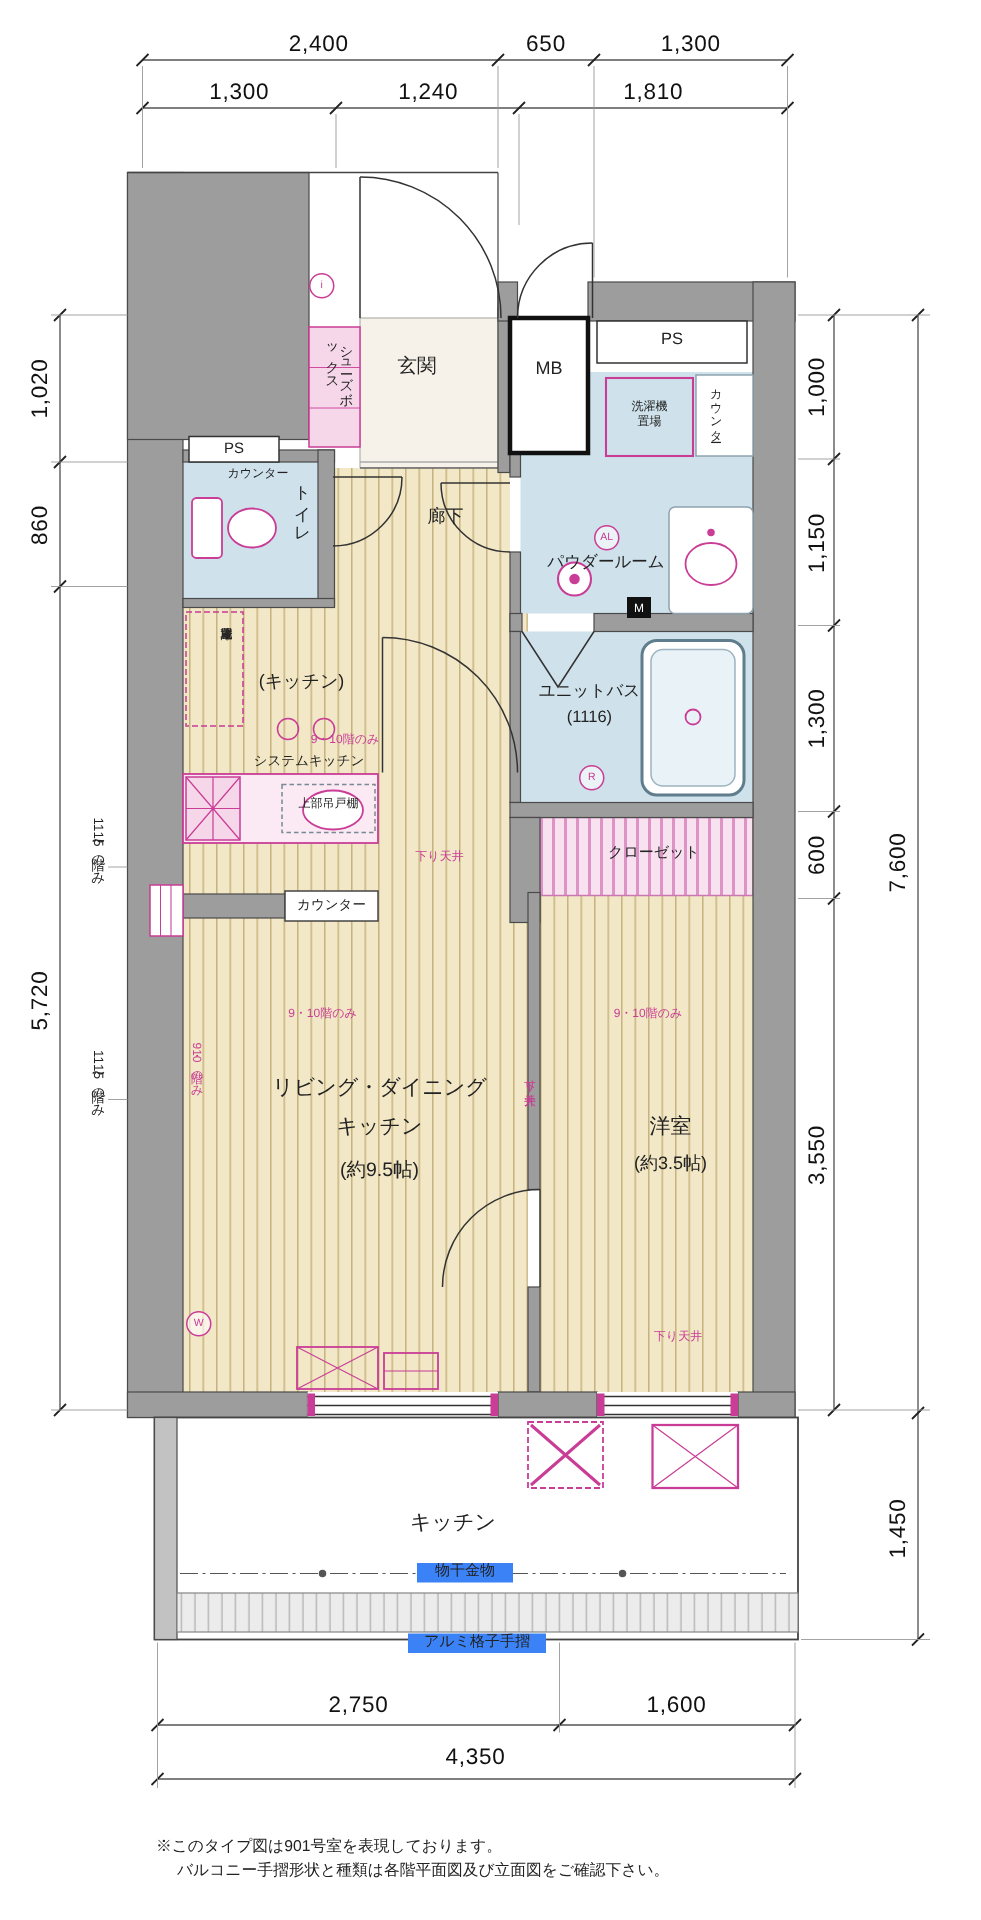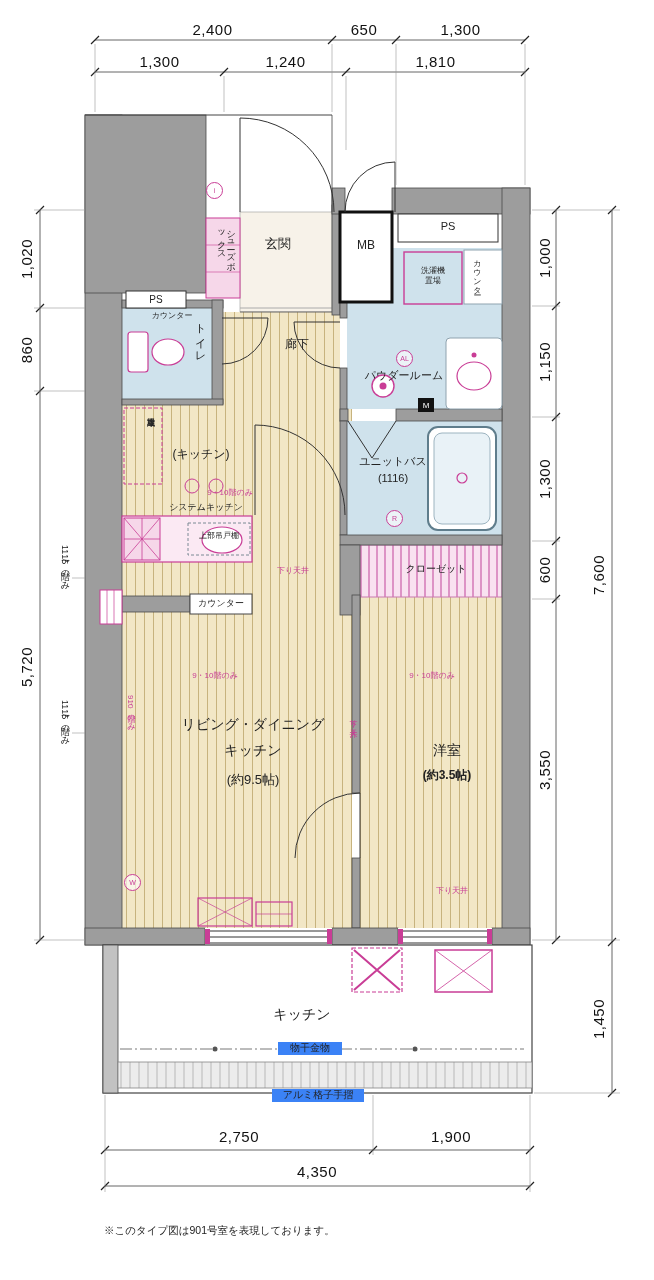--- a/index.html
+++ b/index.html
@@ -223,21 +223,21 @@
   </g>
 </svg>
 
 <div class="dim" style="left:175px;top:21px;width:75px;">2,400</div>
 <div class="dim" style="left:329px;top:21px;width:70px;">650</div>
 <div class="dim" style="left:423px;top:21px;width:75px;">1,300</div>
 <div class="dim" style="left:122px;top:53px;width:75px;">1,300</div>
 <div class="dim" style="left:248px;top:53px;width:75px;">1,240</div>
 <div class="dim" style="left:398px;top:53px;width:75px;">1,810</div>
 <div class="dim" style="left:199px;top:1128px;width:80px;">2,750</div>
-<div class="dim" style="left:411px;top:1128px;width:80px;">1,900</div>
+<div class="dim" style="left:411px;top:1128px;width:80px;">1,600</div>
 <div class="dim" style="left:277px;top:1163px;width:80px;">4,350</div>
 
 <div class="vnum" style="left:-9px;top:251px;">1,020</div>
 <div class="vnum" style="left:-9px;top:342px;">860</div>
 <div class="vnum" style="left:-9px;top:659px;">5,720</div>
 <div class="vnum" style="left:509px;top:250px;">1,000</div>
 <div class="vnum" style="left:509px;top:354px;">1,150</div>
 <div class="vnum" style="left:509px;top:471px;">1,300</div>
 <div class="vnum" style="left:509px;top:562px;">600</div>
 <div class="vnum" style="left:509px;top:762px;">3,550</div>
@@ -259,21 +259,21 @@
 <div class="lbl" style="left:348px;top:472px;width:90px;font-size:11px;">(1116)</div>
 <div class="lbl" style="left:158px;top:447px;width:86px;font-size:12px;">(キッチン)</div>
 <div class="vjp" style="left:132px;top:412px;width:22px;height:36px;font-size:8px;letter-spacing:0;">冷蔵庫置場</div>
 <div class="lbl" style="left:162px;top:502px;width:88px;font-size:9px;">システムキッチン</div>
 <div class="lbl" style="left:190px;top:531px;width:58px;font-size:8px;">上部吊戸棚</div>
 <div class="lbl" style="left:192px;top:598px;width:58px;font-size:9px;">カウンター</div>
 <div class="lbl" style="left:158px;top:716px;width:190px;font-size:14px;">リビング・ダイニング</div>
 <div class="lbl" style="left:203px;top:742px;width:100px;font-size:14px;">キッチン</div>
 <div class="lbl" style="left:203px;top:772px;width:100px;font-size:13px;">(約9.5帖)</div>
 <div class="lbl" style="left:407px;top:742px;width:80px;font-size:14px;">洋室</div>
-<div class="lbl" style="left:405px;top:768px;width:84px;font-size:12px;font-weight:bold;">(約3.5帖)</div>
+<div class="lbl" style="left:405px;top:768px;width:84px;font-size:12px;">(約3.5帖)</div>
 <div class="lbl" style="left:386px;top:563px;width:100px;font-size:10px;">クローゼット</div>
 <div class="lbl" style="left:250px;top:1006px;width:104px;font-size:14px;">キッチン</div>
 <div class="lbl" style="left:278px;top:1042px;width:64px;font-size:10px;background:#3b82f6;">物干金物</div>
 <div class="lbl" style="left:272px;top:1089px;width:92px;font-size:10px;background:#3b82f6;">アルミ格子手摺</div>
 
 <div class="vjp" style="left:60px;top:545px;height:72px;font-size:9px;letter-spacing:0;">11〜15階のみ</div>
 <div class="vjp" style="left:60px;top:700px;height:72px;font-size:9px;letter-spacing:0;">11〜15階のみ</div>
 <div class="lbl pink" style="left:203px;top:488px;width:54px;font-size:8px;">9・10階のみ</div>
 <div class="lbl pink" style="left:188px;top:671px;width:54px;font-size:8px;">9・10階のみ</div>
 <div class="lbl pink" style="left:405px;top:671px;width:54px;font-size:8px;">9・10階のみ</div>
@@ -282,14 +282,15 @@
 <div class="vjp pink" style="left:348px;top:714px;height:64px;font-size:8px;letter-spacing:0;">下り天井</div>
 <div class="lbl pink" style="left:430px;top:886px;width:44px;font-size:8px;">下り天井</div>
 
 <div class="marker" style="left:206px;top:182px;">i</div>
 <div class="marker" style="left:396px;top:350px;">AL</div>
 <div class="marker-sq" style="left:418px;top:398px;">M</div>
 <div class="marker" style="left:386px;top:510px;">R</div>
 <div class="marker" style="left:124px;top:874px;">W</div>
 
 <div class="note" style="left:104px;top:1224px;">※このタイプ図は901号室を表現しております。</div>
+<div class="note" style="left:118px;top:1240px;">バルコニー手摺形状と種類は各階平面図及び立面図をご確認下さい。</div>
 
 </div>
 
 </body></html>

